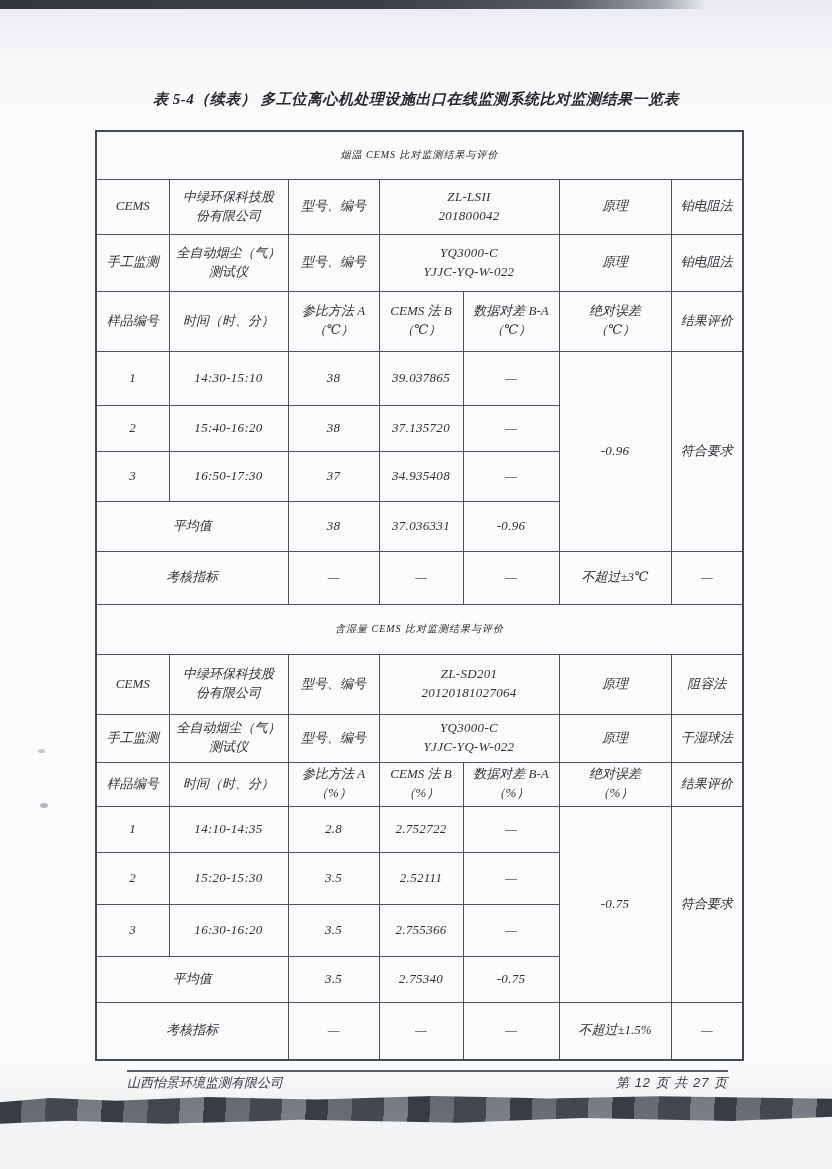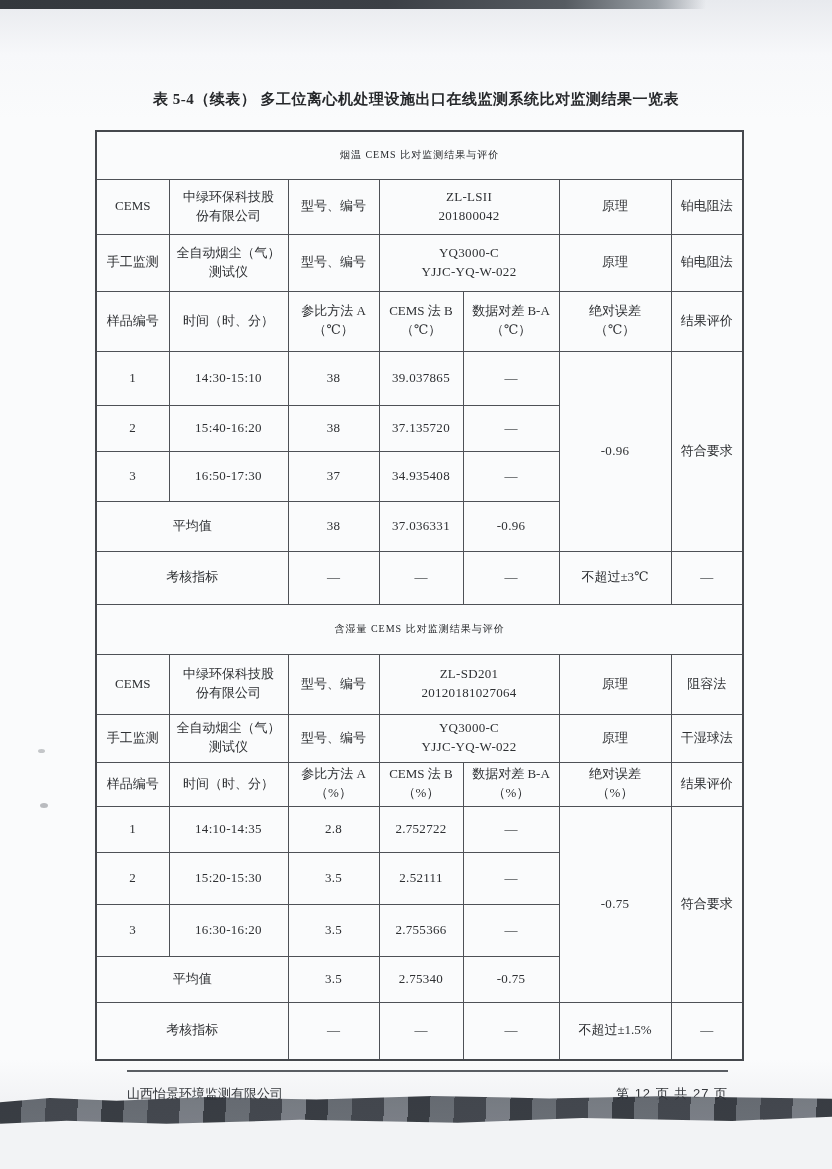--- a/index.html
+++ b/index.html
@@ -5,20 +5,21 @@
   html,body{margin:0;padding:0;}
   body{
     width:832px;height:1169px;
     background:#eef0f2;
     font-family:"Liberation Serif","DejaVu Serif",serif;
     position:relative;overflow:hidden;
   }
   .page{
     position:absolute;inset:0;
     background:linear-gradient(180deg,#e8eaee 0px,#f7f8fa 55px,#fafbfc 120px,#fafbfc 1060px,#f2f3f5 1100px);
+    font-style:italic;
   }
   
   .scan-band-top{
     position:absolute;top:0;left:0;width:706px;height:9px;
     background:linear-gradient(90deg,#34383d 0%,#3c4046 55%,#565b61 80%,#9aa0a6 93%,rgba(154,160,166,0) 100%);
     border-radius:0 0 3px 0;
   }
   .scan-band-bottom{
     position:absolute;top:1096px;left:0;width:832px;height:28px;
     background:
@@ -52,21 +53,21 @@
   }
   table.report{border:2px solid #45484d;}
   .section-title{font-size:10px;letter-spacing:1px;color:#26282b;}
   .pre{white-space:pre-line;}
   .num{letter-spacing:.3px;}
 
   .footer{
     position:absolute;top:1070px;left:127px;width:601px;
     border-top:2px solid #5a5e63;
     display:flex;justify-content:space-between;align-items:flex-start;
-    padding-top:13px;font-size:13px;color:#35383c;
+    padding-top:2px;font-size:13px;color:#35383c;
   }
   .footer .pageno{font-family:"Liberation Sans","DejaVu Sans",sans-serif;font-size:13px;letter-spacing:1px;}
 </style>
 </head>
 <body>
 
 <div class="page">
 
   <div class="scan-band-top"></div>
   <div class="speck speck1"></div>

